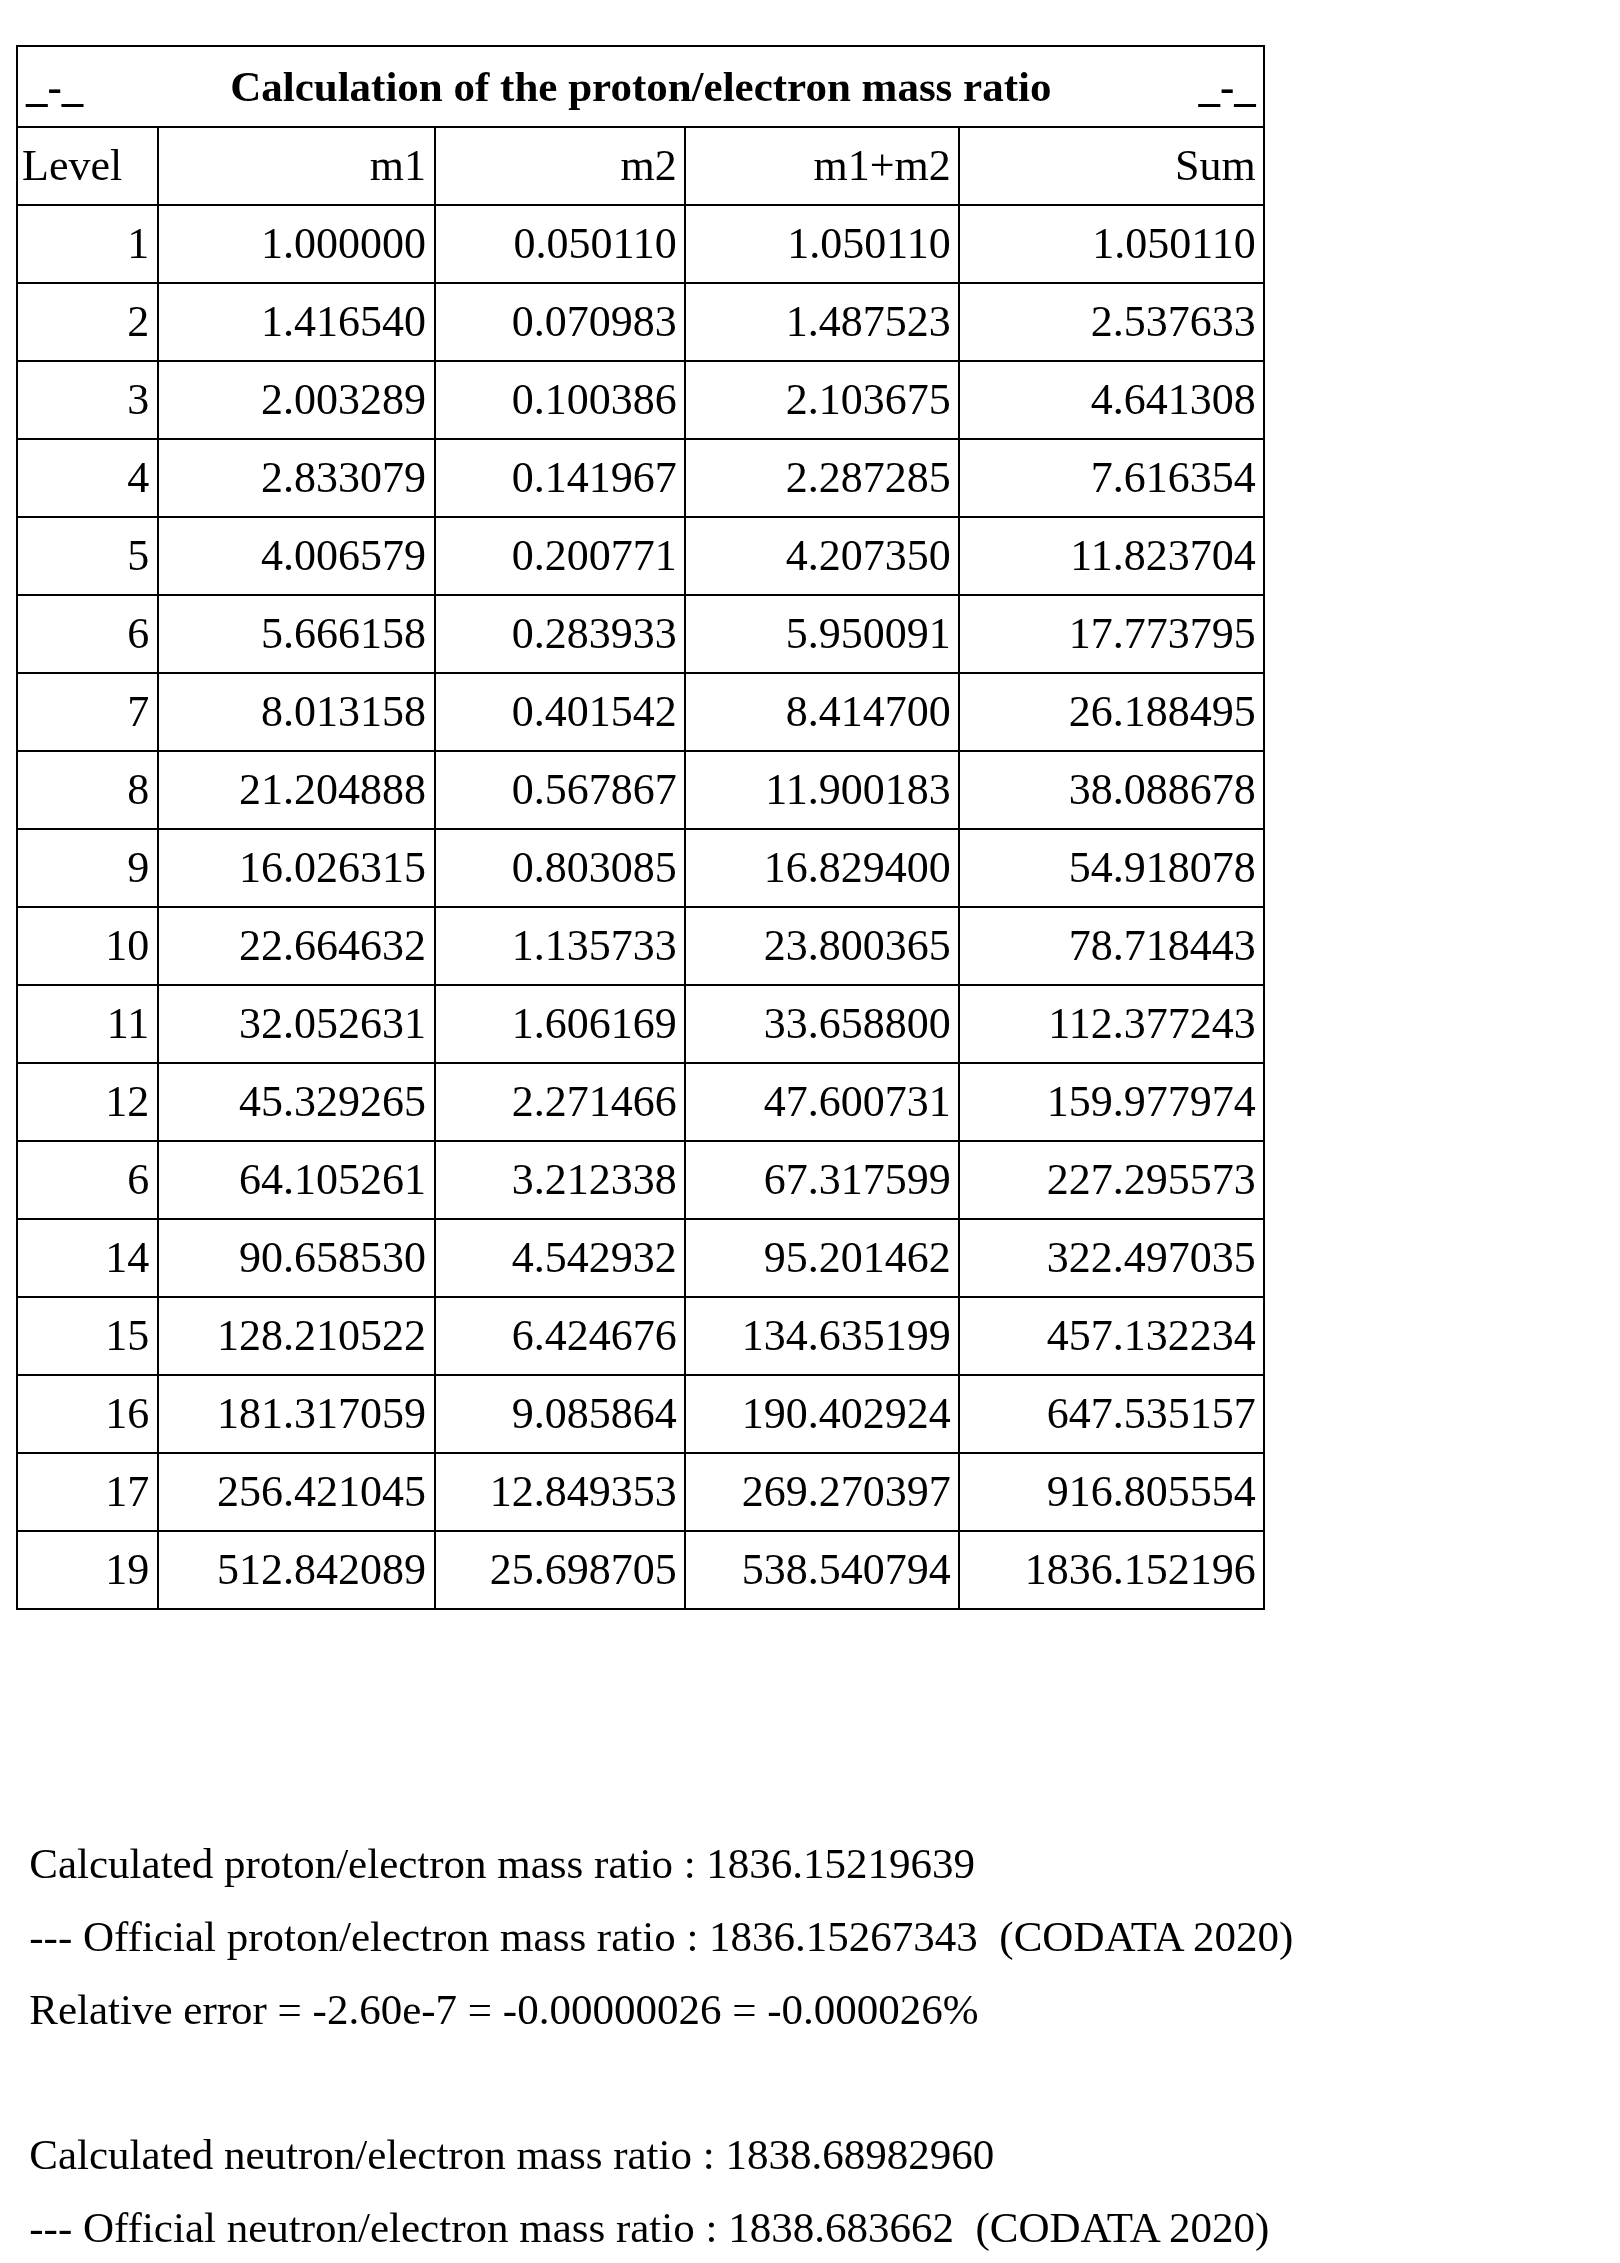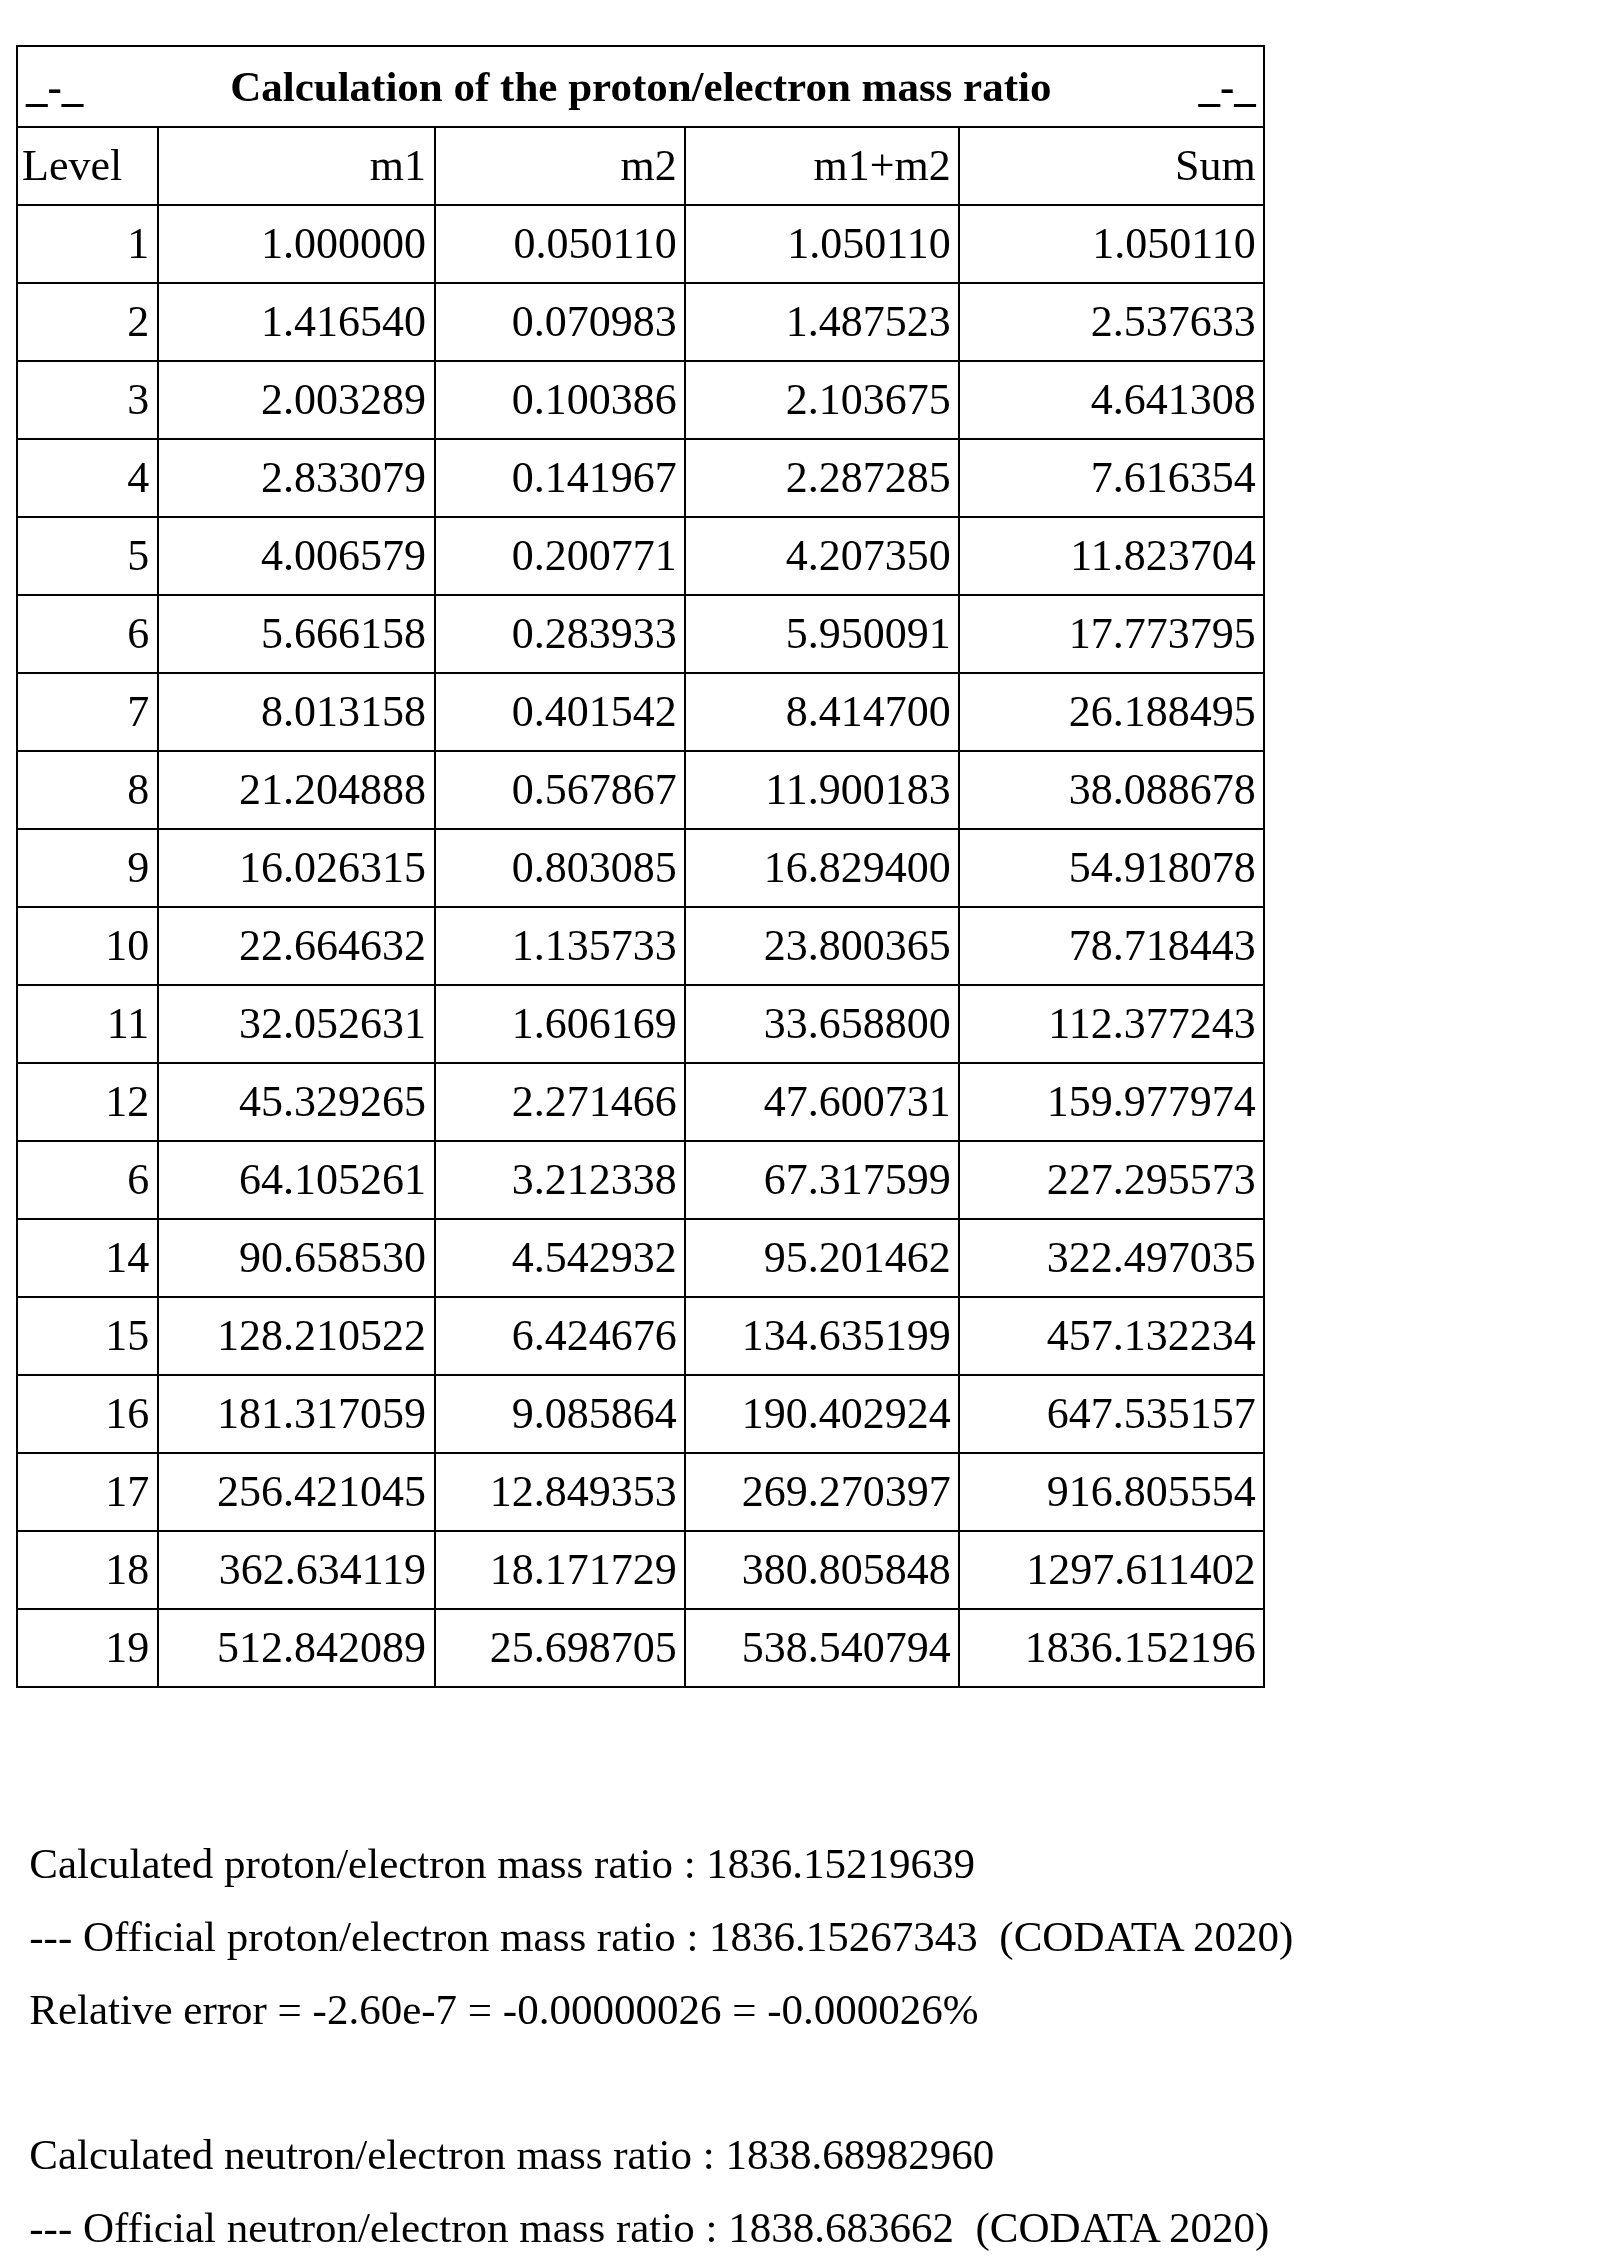--- a/index.html
+++ b/index.html
@@ -161,27 +161,20 @@
         <td>647.535157</td>
       </tr>
       <tr>
         <td>17</td>
         <td>256.421045</td>
         <td>12.849353</td>
         <td>269.270397</td>
         <td>916.805554</td>
       </tr>
       <tr>
-        <td>18</td>
-        <td>362.634119</td>
-        <td>18.171729</td>
-        <td>380.805848</td>
-        <td>1297.611402</td>
-      </tr>
-      <tr>
         <td>19</td>
         <td>512.842089</td>
         <td>25.698705</td>
         <td>538.540794</td>
         <td>1836.152196</td>
       </tr>
     </tbody>
 </table>
 
 <div class="notes">

